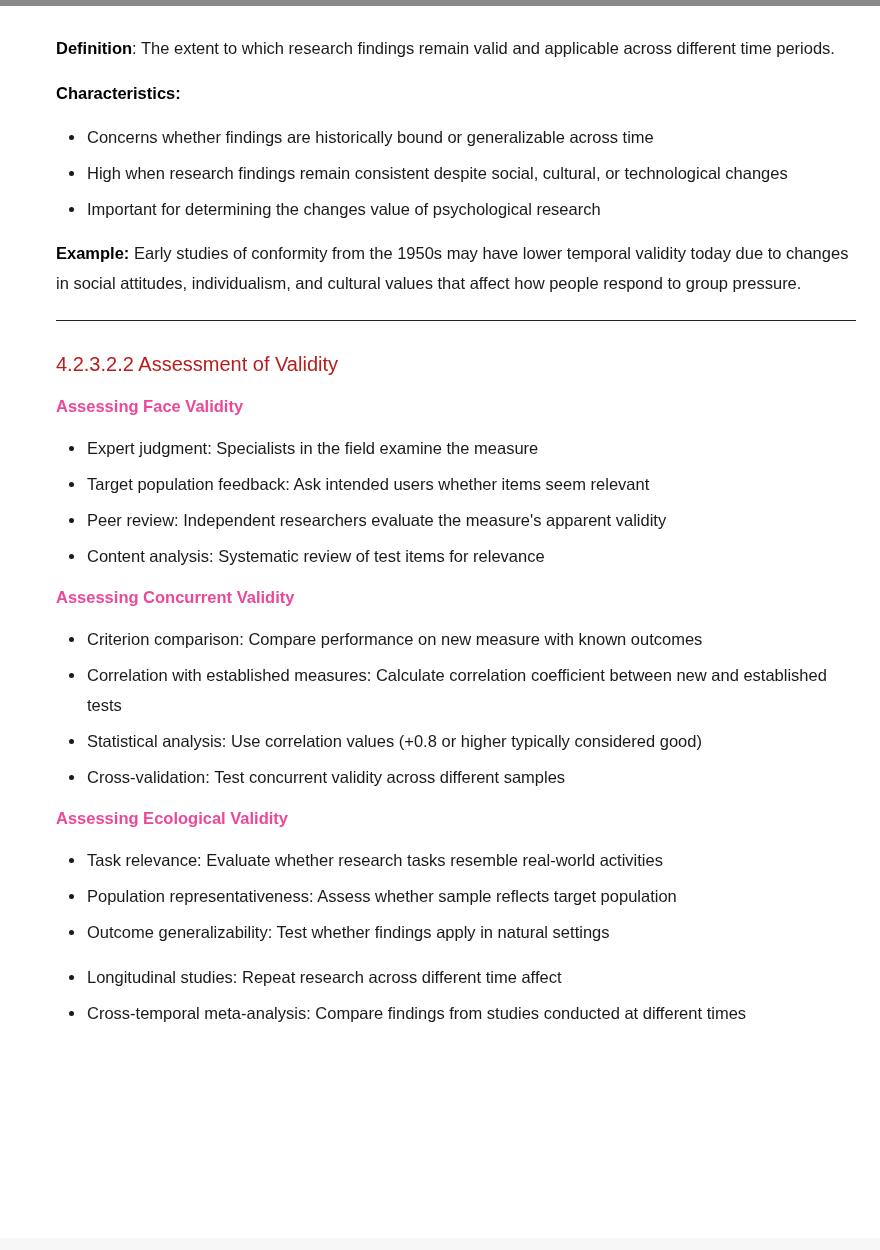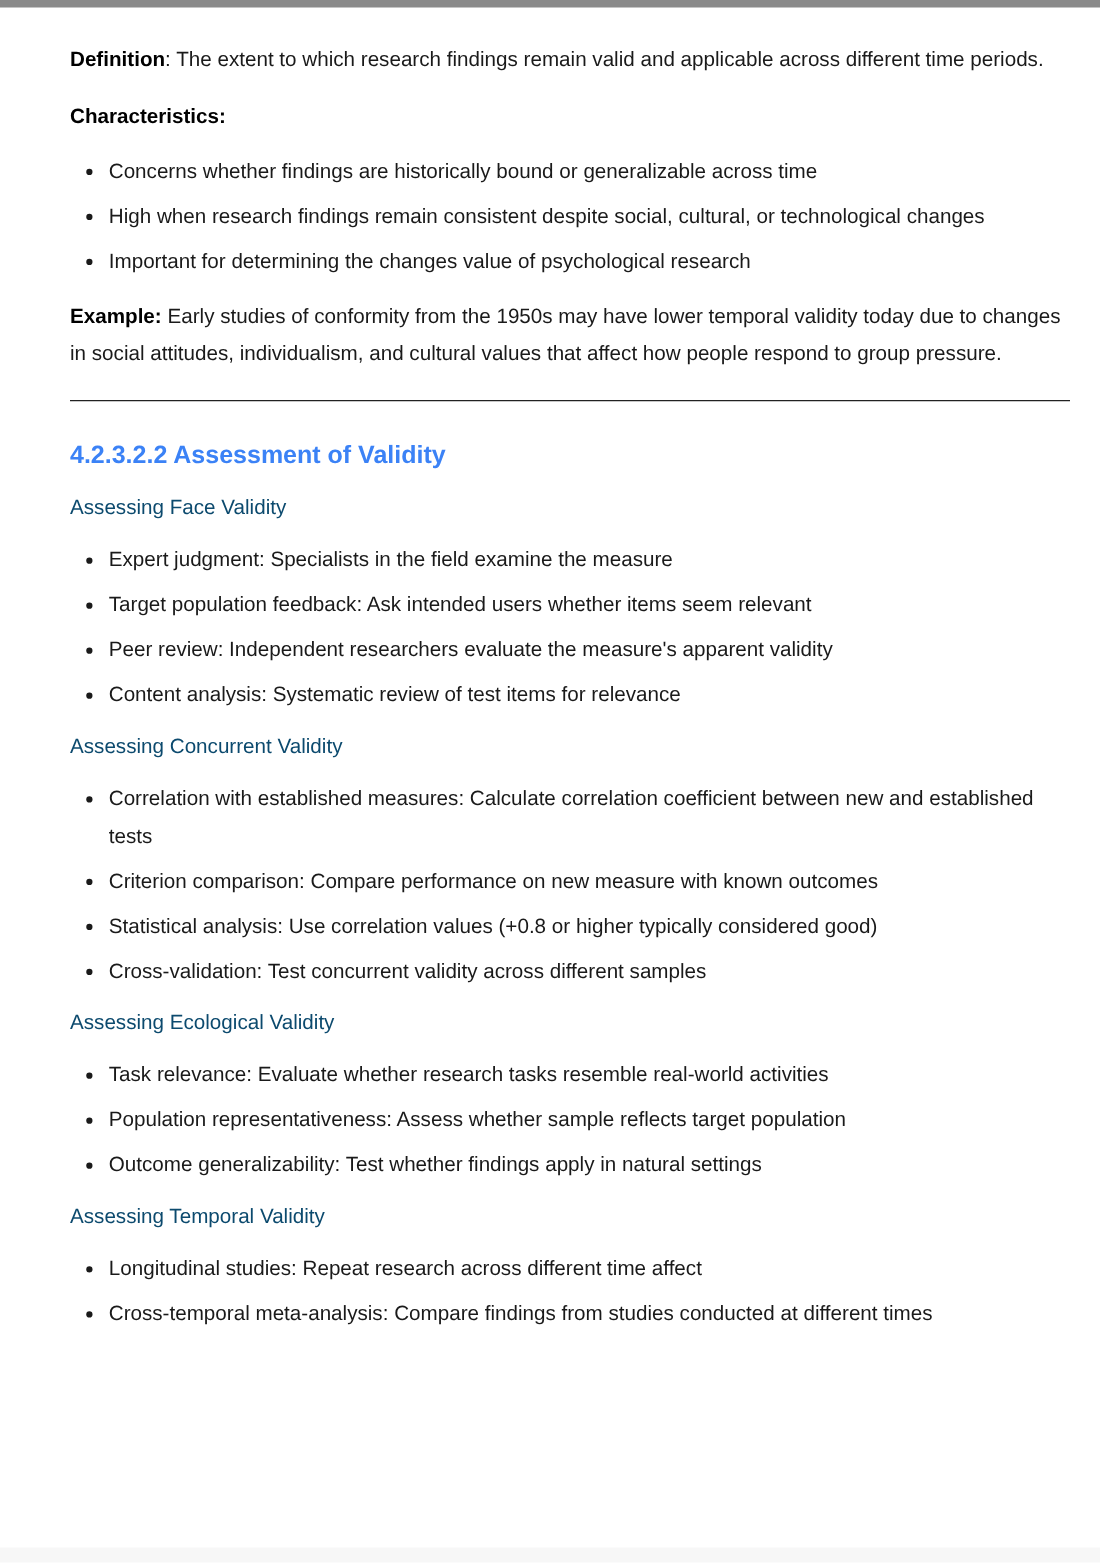--- a/index.html
+++ b/index.html
@@ -16,22 +16,22 @@
   .para { margin-bottom: 15px; }
   b { font-weight: bold; color: #000; }
   .label-p { margin-bottom: 14px; font-weight: bold; color: #000; }
   ul { list-style: none; margin: 0 0 15px 0; padding: 0; }
   ul li { position: relative; padding-left: 31px; line-height: 30px; margin-bottom: 6px; }
   ul li::before {
     content: ""; position: absolute; left: 13px; top: 13px;
     width: 5px; height: 5px; border-radius: 50%; background: #1a1a1a;
   }
   hr { border: 0; border-top: 1.5px solid #222; margin: 22px 0 30px 0; }
-  h3 { font-size: 20px; font-weight: bold; margin: 0 0 18px 0; color: #3b82f6; line-height: 26px; }
-  h4 { font-size: 16.5px; font-weight: normal; margin: 0 0 16px 0; color: #0c4a6e; line-height: 22px; }
+  h3 { font-size: 20px; font-weight: normal; margin: 0 0 18px 0; color: #b91c1c; line-height: 26px; }
+  h4 { font-size: 16.5px; font-weight: bold; margin: 0 0 16px 0; color: #ec4899; line-height: 22px; }
   .bottom-fade { position: absolute; left: 0; top: 1238px; width: 880px; height: 12px; background: #f7f7f7; }
 </style>
 </head>
 <body>
 
 <div class="topbar"></div>
 
 <div class="content">
   <p class="para"><b>Definition</b><span>: The extent to which research findings remain valid and applicable across different time periods.</span></p>
 
@@ -51,33 +51,32 @@
   <h4>Assessing Face Validity</h4>
   <ul>
     <li>Expert judgment: Specialists in the field examine the measure</li>
     <li>Target population feedback: Ask intended users whether items seem relevant</li>
     <li>Peer review: Independent researchers evaluate the measure's apparent validity</li>
     <li>Content analysis: Systematic review of test items for relevance</li>
   </ul>
 
   <h4>Assessing Concurrent Validity</h4>
   <ul>
+    <li>Criterion comparison: Compare performance on new measure with known outcomes</li>
     <li>Correlation with established measures: Calculate correlation coefficient between new and established tests</li>
-    <li>Criterion comparison: Compare performance on new measure with known outcomes</li>
     <li>Statistical analysis: Use correlation values (+0.8 or higher typically considered good)</li>
     <li>Cross-validation: Test concurrent validity across different samples</li>
   </ul>
 
   <h4>Assessing Ecological Validity</h4>
   <ul>
     <li>Task relevance: Evaluate whether research tasks resemble real-world activities</li>
     <li>Population representativeness: Assess whether sample reflects target population</li>
     <li>Outcome generalizability: Test whether findings apply in natural settings</li>
   </ul>
 
-  <h4>Assessing Temporal Validity</h4>
   <ul>
     <li>Longitudinal studies: Repeat research across different time affect</li>
     <li>Cross-temporal meta-analysis: Compare findings from studies conducted at different times</li>
   </ul>
 </div>
 
 <div class="bottom-fade"></div>
 
 </body></html>

